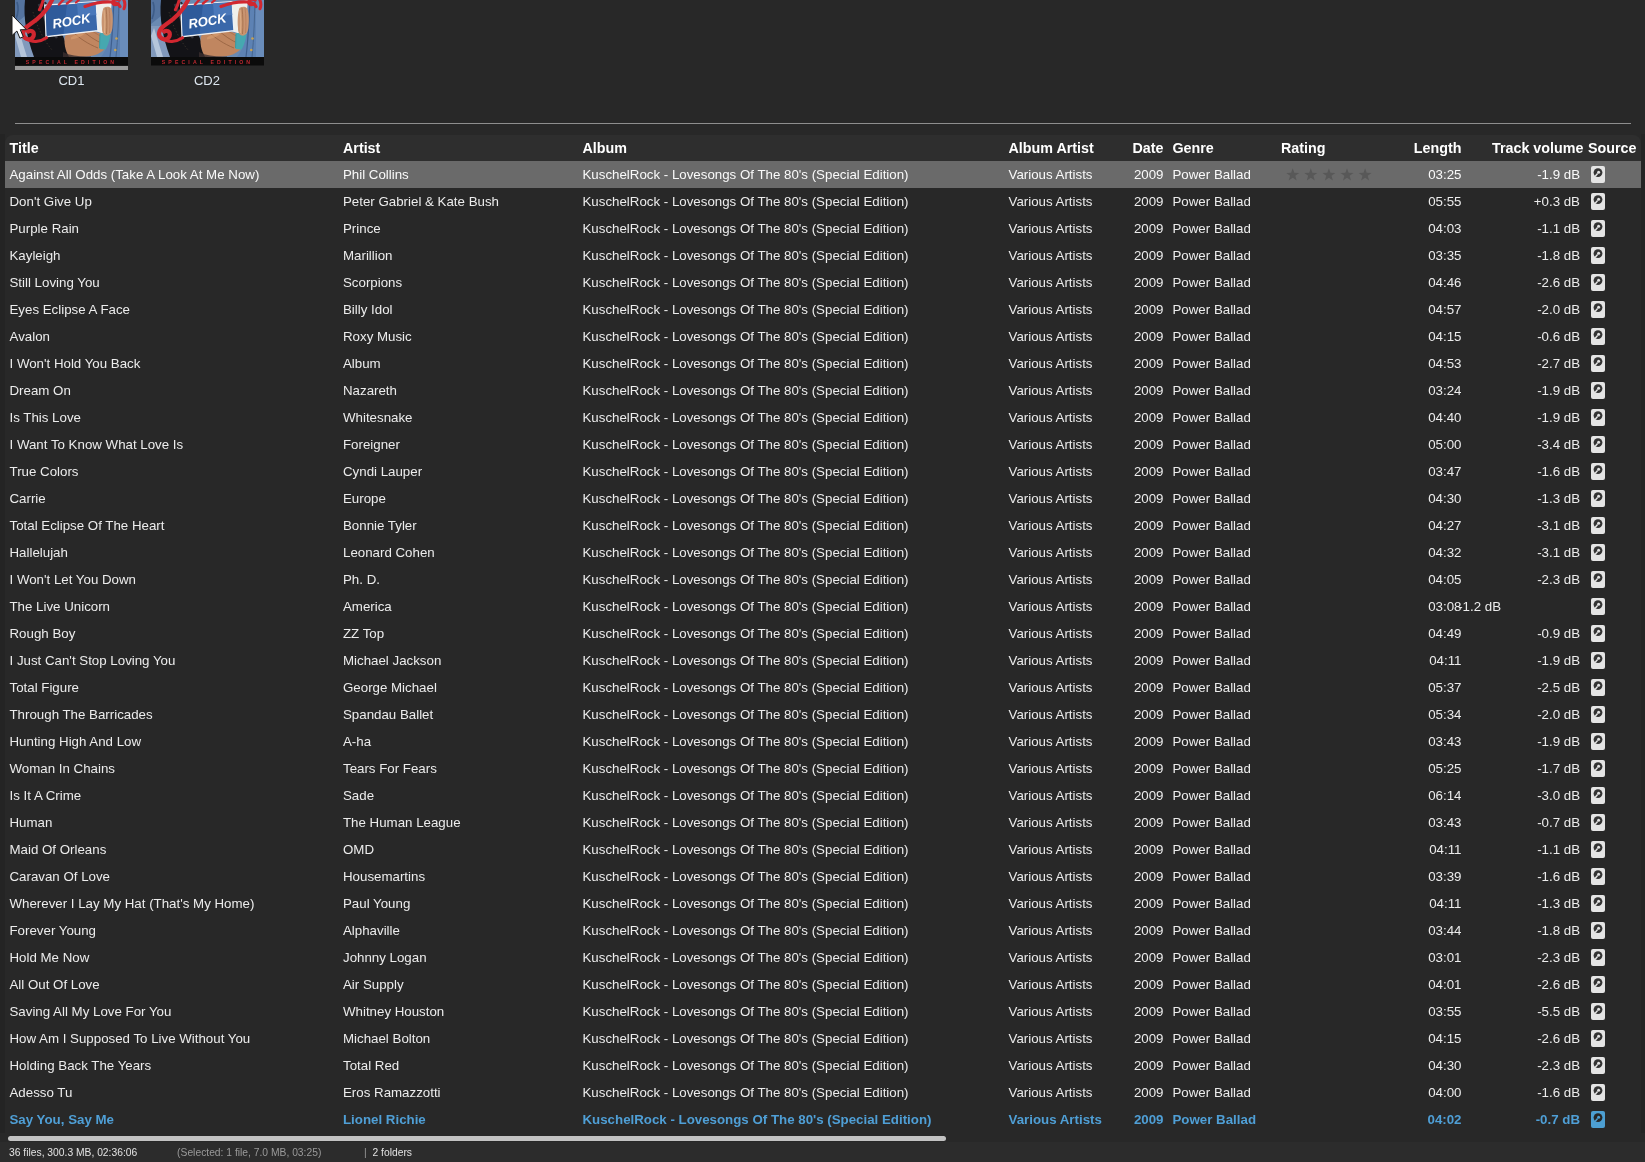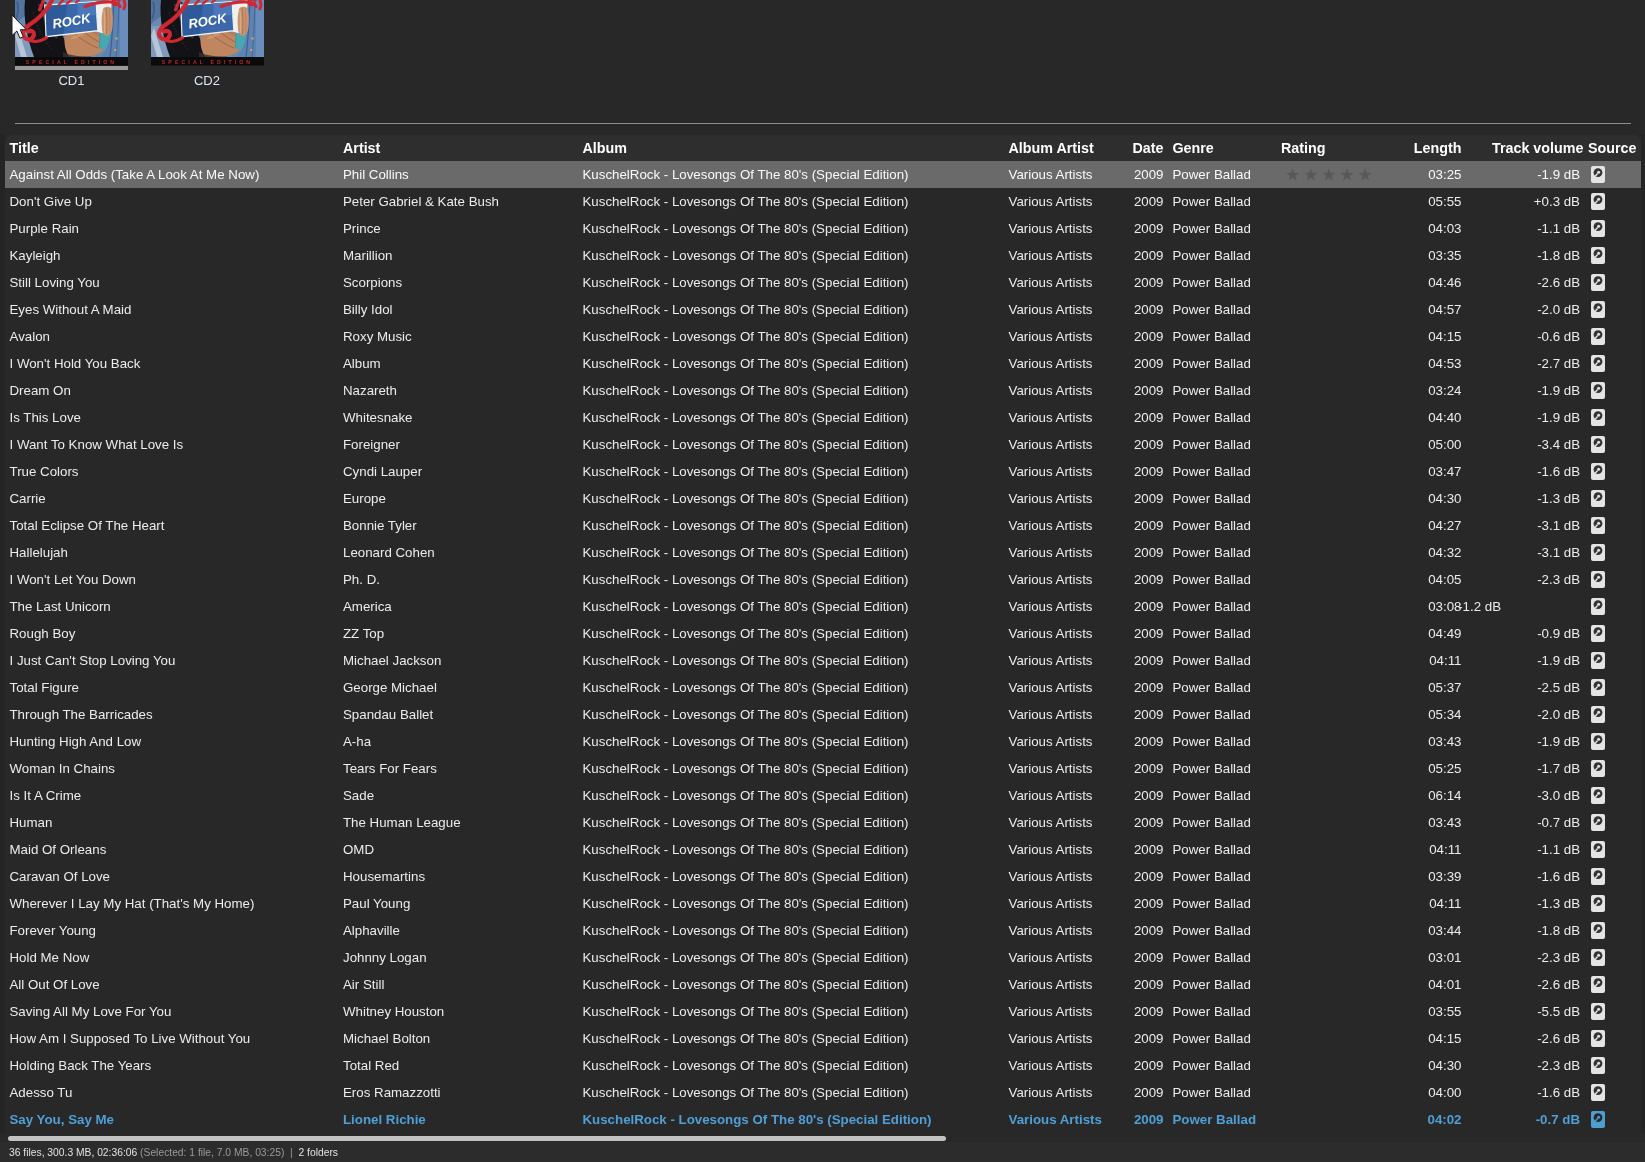--- a/index.html
+++ b/index.html
@@ -11,21 +11,21 @@
 .hdr { position:absolute; left:5px; top:134.5px; width:1636px; height:26.5px; background:#2e2e2e; border-radius:8px 8px 0 0; font-weight:bold; color:#ffffff; font-size:14.3px; }
 .hdr .c, .row .c { position:absolute; top:0; line-height:26.5px; white-space:nowrap; }
 .row .c { line-height:27px; }
 .r { text-align:right; }
 .rows { position:absolute; left:5px; top:161px; width:1636px; }
 .row { position:relative; height:27px; color:#ececec; font-size:13.3px; }
 .row.sel { background:#6a6a6a; color:#fafafa; }
 .row.play { color:#4f9fd6; font-weight:bold; }
 .scrollthumb { position:absolute; left:8px; top:1136px; width:938px; height:4.5px; background:#c2c2c2; border-radius:2.5px; }
 .status { position:absolute; left:0; top:1142px; width:1645px; height:20px; background:#2c2c2c; font-size:10.3px; color:#e2e2e2; line-height:22px; padding-left:9px; }
-.status .dim { color:#9a9a9a; }
+.status .dim { color:#9a9a9a;margin-left:37px; }
 </style></head><body>
 <div class="gut" style="left:0;top:134px;width:5px;height:999px"></div>
 <div class="gut" style="left:1641px;top:134px;width:4px;height:999px"></div>
 <div class="divider"></div>
 <div class="cover" style="left:15px"><svg width="113" height="66" viewBox="0 0 113 66">
 <rect x="0" y="0" width="113" height="57" fill="#6a8ab2"></rect>
 <path d="M0,0 L14,0 L10,16 L0,24 Z" fill="#54739f"></path>
 <path d="M2,2 C4,8 3,14 1,19" stroke="#3d5c88" stroke-width="1.6" fill="none"></path>
 <rect x="0" y="26" width="24" height="31" fill="#8199bc"></rect>
 <path d="M3,28 L12,57 L6,57 L0,36 Z" fill="#b5c5da"></path>
@@ -216,21 +216,21 @@
       <div class="c r" style="left:1395px;width:61.5px">04:46</div>
       <div class="c r" style="left:1495px;width:80px">-2.6 dB</div>
       <div class="c" style="left:1586px;top:5px;line-height:0"><svg width="14" height="17" viewBox="0 0 14 17">
           <rect x="0" y="0" width="14" height="17" rx="2" fill="#e4e4e4"></rect>
           <circle cx="7" cy="6.6" r="4.4" fill="#333333"></circle>
           <circle cx="7.6" cy="6.2" r="1.5" fill="#e4e4e4"></circle>
           <path d="M6.6,7.6 L4.2,10.2" stroke="#e4e4e4" stroke-width="1.5" fill="none"></path>
         </svg></div>
     </div>
     <div class="row">
-      <div class="c" style="left:4.5px">Eyes Without A Maid</div>
+      <div class="c" style="left:4.5px">Eyes Eclipse A Face</div>
       <div class="c" style="left:338px">Billy Idol</div>
       <div class="c" style="left:577.5px">KuschelRock - Lovesongs Of The 80's (Special Edition)</div>
       <div class="c" style="left:1003.5px">Various Artists</div>
       <div class="c r" style="left:1105px;width:53.5px">2009</div>
       <div class="c" style="left:1167.5px">Power Ballad</div>
       <div class="c r" style="left:1395px;width:61.5px">04:57</div>
       <div class="c r" style="left:1495px;width:80px">-2.0 dB</div>
       <div class="c" style="left:1586px;top:5px;line-height:0"><svg width="14" height="17" viewBox="0 0 14 17">
           <rect x="0" y="0" width="14" height="17" rx="2" fill="#e4e4e4"></rect>
           <circle cx="7" cy="6.6" r="4.4" fill="#333333"></circle>
@@ -392,21 +392,21 @@
       <div class="c r" style="left:1395px;width:61.5px">04:05</div>
       <div class="c r" style="left:1495px;width:80px">-2.3 dB</div>
       <div class="c" style="left:1586px;top:5px;line-height:0"><svg width="14" height="17" viewBox="0 0 14 17">
           <rect x="0" y="0" width="14" height="17" rx="2" fill="#e4e4e4"></rect>
           <circle cx="7" cy="6.6" r="4.4" fill="#333333"></circle>
           <circle cx="7.6" cy="6.2" r="1.5" fill="#e4e4e4"></circle>
           <path d="M6.6,7.6 L4.2,10.2" stroke="#e4e4e4" stroke-width="1.5" fill="none"></path>
         </svg></div>
     </div>
     <div class="row">
-      <div class="c" style="left:4.5px">The Last Unicorn</div>
+      <div class="c" style="left:4.5px">The Live Unicorn</div>
       <div class="c" style="left:338px">America</div>
       <div class="c" style="left:577.5px">KuschelRock - Lovesongs Of The 80's (Special Edition)</div>
       <div class="c" style="left:1003.5px">Various Artists</div>
       <div class="c r" style="left:1105px;width:53.5px">2009</div>
       <div class="c" style="left:1167.5px">Power Ballad</div>
       <div class="c r" style="left:1395px;width:61.5px">03:08</div>
       <div class="c r" style="left:1416px;width:80px">-1.2 dB</div>
       <div class="c" style="left:1586px;top:5px;line-height:0"><svg width="14" height="17" viewBox="0 0 14 17">
           <rect x="0" y="0" width="14" height="17" rx="2" fill="#e4e4e4"></rect>
           <circle cx="7" cy="6.6" r="4.4" fill="#333333"></circle>
@@ -617,21 +617,21 @@
       <div class="c r" style="left:1495px;width:80px">-2.3 dB</div>
       <div class="c" style="left:1586px;top:5px;line-height:0"><svg width="14" height="17" viewBox="0 0 14 17">
           <rect x="0" y="0" width="14" height="17" rx="2" fill="#e4e4e4"></rect>
           <circle cx="7" cy="6.6" r="4.4" fill="#333333"></circle>
           <circle cx="7.6" cy="6.2" r="1.5" fill="#e4e4e4"></circle>
           <path d="M6.6,7.6 L4.2,10.2" stroke="#e4e4e4" stroke-width="1.5" fill="none"></path>
         </svg></div>
     </div>
     <div class="row">
       <div class="c" style="left:4.5px">All Out Of Love</div>
-      <div class="c" style="left:338px">Air Still</div>
+      <div class="c" style="left:338px">Air Supply</div>
       <div class="c" style="left:577.5px">KuschelRock - Lovesongs Of The 80's (Special Edition)</div>
       <div class="c" style="left:1003.5px">Various Artists</div>
       <div class="c r" style="left:1105px;width:53.5px">2009</div>
       <div class="c" style="left:1167.5px">Power Ballad</div>
       <div class="c r" style="left:1395px;width:61.5px">04:01</div>
       <div class="c r" style="left:1495px;width:80px">-2.6 dB</div>
       <div class="c" style="left:1586px;top:5px;line-height:0"><svg width="14" height="17" viewBox="0 0 14 17">
           <rect x="0" y="0" width="14" height="17" rx="2" fill="#e4e4e4"></rect>
           <circle cx="7" cy="6.6" r="4.4" fill="#333333"></circle>
           <circle cx="7.6" cy="6.2" r="1.5" fill="#e4e4e4"></circle>

